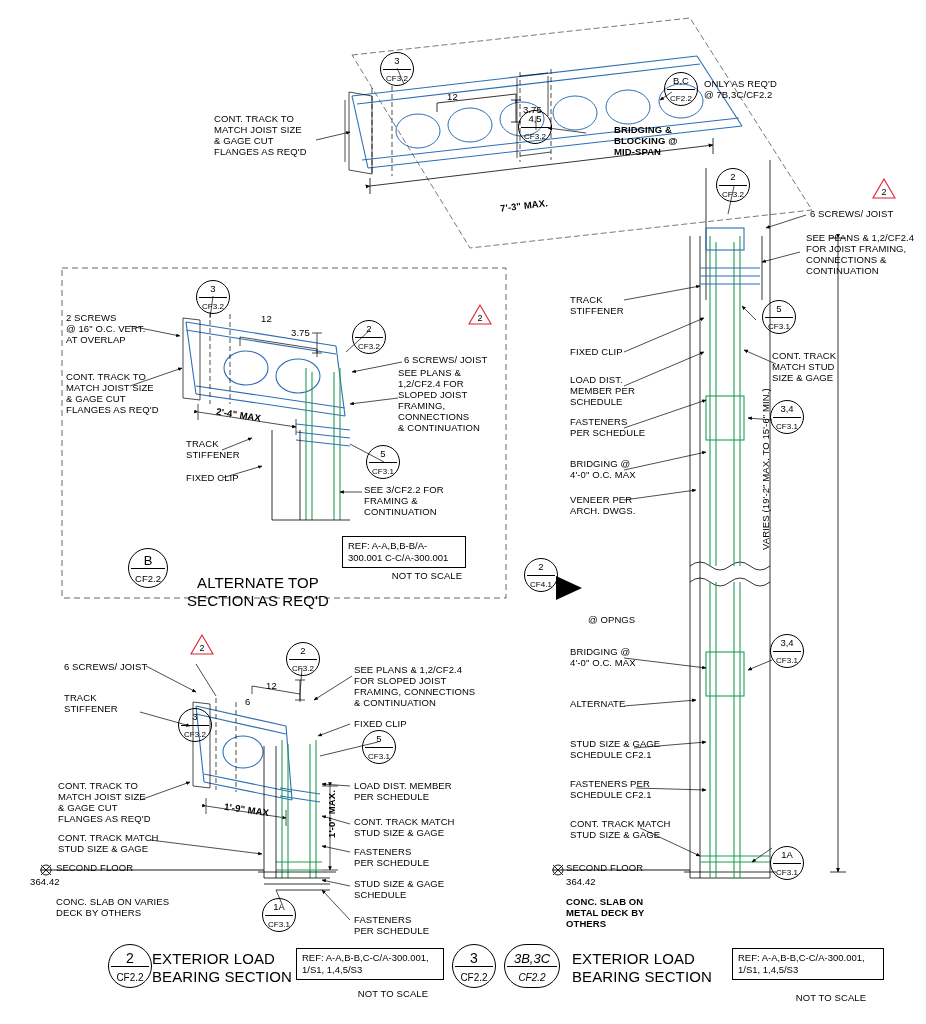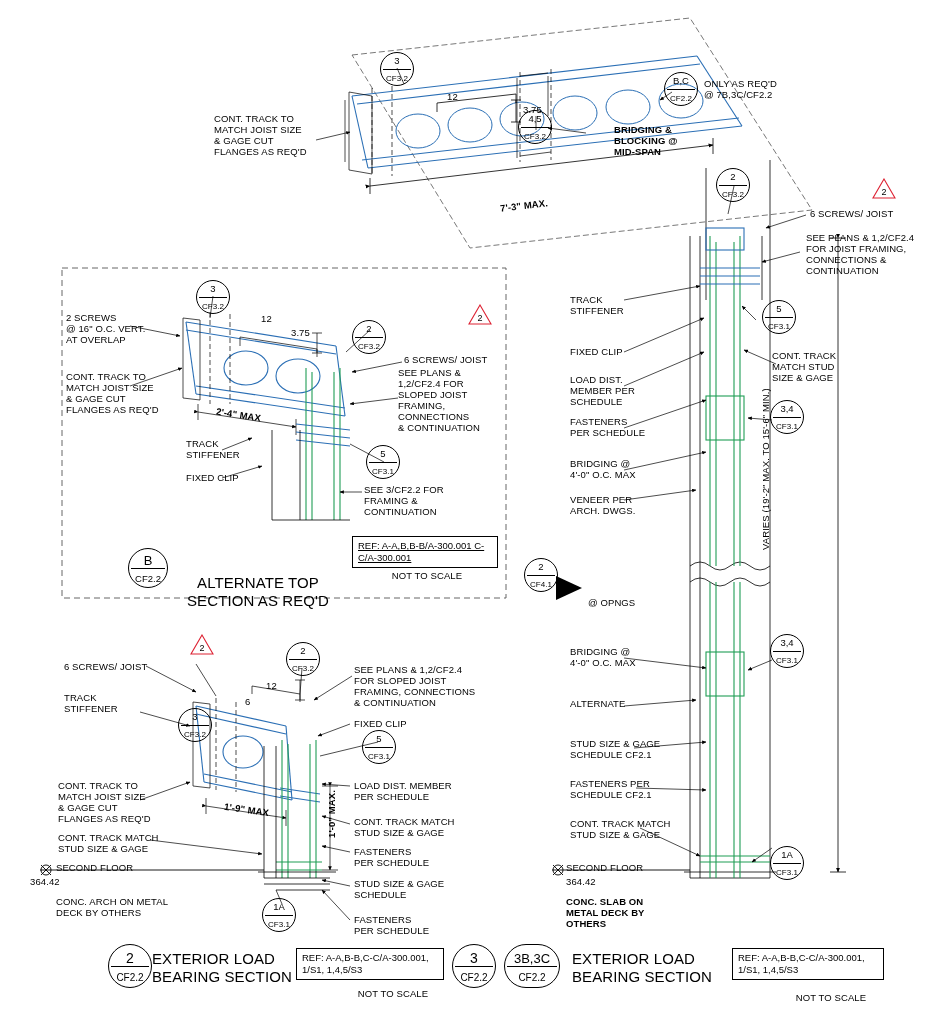--- a/index.html
+++ b/index.html
@@ -396,21 +396,21 @@
       </svg>
   </div>
 
   <div class="lbl big c" style="left:148px;top:528px;width:220px;margin-top:46px;">ALTERNATE TOP
 SECTION AS REQ'D</div>
   <div class="bubble" style="left:128px;top:548px;width:40px;height:40px;">
     <div class="t" style="top:4px;font-size:13px;">B</div>
     <div class="div" style="top:19px;"></div>
     <div class="b" style="bottom:3px;font-size:9.5px;">CF2.2</div>
   </div>
-  <div class="refbox" style="left:352px;top:536px;width:146px;text-decoration:underline;">REF:  A-A,B,B-B/A-300.001
+  <div class="refbox" style="left:342px;top:536px;width:124px;">REF:  A-A,B,B-B/A-300.001
          C-C/A-300.001</div>
   <div class="lbl c" style="left:372px;top:570px;width:110px;">NOT TO SCALE</div>
 
   <div class="lbl" style="left:570px;top:294px;">TRACK
 STIFFENER</div>
   <div class="lbl" style="left:570px;top:346px;">FIXED CLIP</div>
   <div class="lbl" style="left:570px;top:374px;">LOAD DIST.
 MEMBER PER
 SCHEDULE</div>
   <div class="lbl" style="left:570px;top:416px;">FASTENERS
@@ -458,21 +458,21 @@
     <div class="t">1A</div>
     <div class="div"></div>
     <div class="b">CF3.1</div>
   </div>
 
   <div class="bubble" style="left:524px;top:558px;">
     <div class="t">2</div>
     <div class="div"></div>
     <div class="b">CF4.1</div>
   </div>
-  <div class="lbl" style="left:588px;top:597px;">@ OPNGS</div>
+  <div class="lbl" style="left:588px;top:614px;">@ OPNGS</div>
 
   <div class="lbl" style="left:64px;top:661px;">6 SCREWS/ JOIST</div>
   <div class="lbl" style="left:64px;top:692px;">TRACK
 STIFFENER</div>
   <div class="lbl" style="left:354px;top:664px;">SEE PLANS &amp; 1,2/CF2.4
 FOR SLOPED JOIST
 FRAMING, CONNECTIONS
 &amp; CONTINUATION</div>
   <div class="lbl" style="left:354px;top:718px;">FIXED CLIP</div>
   <div class="lbl" style="left:354px;top:780px;">LOAD DIST. MEMBER
@@ -486,21 +486,21 @@
   <div class="lbl" style="left:354px;top:914px;">FASTENERS
 PER SCHEDULE</div>
   <div class="lbl" style="left:58px;top:780px;">CONT. TRACK TO
 MATCH JOIST SIZE
 &amp; GAGE CUT
 FLANGES AS REQ'D</div>
   <div class="lbl" style="left:58px;top:832px;">CONT. TRACK MATCH
 STUD SIZE &amp; GAGE</div>
   <div class="lbl" style="left:56px;top:862px;">SECOND FLOOR</div>
   <div class="lbl" style="left:30px;top:876px;">364.42</div>
-  <div class="lbl" style="left:56px;top:896px;">CONC. ARCH ON METAL
+  <div class="lbl" style="left:56px;top:896px;">CONC. SLAB ON VARIES
 DECK BY OTHERS</div>
   <div class="lbl num" style="left:266px;top:680px;">12</div>
   <div class="lbl num" style="left:245px;top:696px;">6</div>
   <div class="lbl num" style="left:224px;top:804px;transform:rotate(8deg);font-weight:bold;">1'-9" MAX</div>
   <div class="lbl num" style="left:326px;top:838px;transform:rotate(-90deg);transform-origin:left top;font-weight:bold;">1'-0" MAX.</div>
 
   <div class="bubble" style="left:286px;top:642px;">
     <div class="t">2</div>
     <div class="div"></div>
     <div class="b">CF3.2</div>
@@ -537,21 +537,21 @@
 BEARING SECTION</div>
   <div class="refbox" style="left:296px;top:948px;width:148px;">REF:  A-A,B-B,C-C/A-300.001,
           1/S1, 1,4,5/S3</div>
   <div class="lbl c" style="left:338px;top:988px;width:110px;">NOT TO SCALE</div>
 
   <div class="bubble" style="left:452px;top:944px;width:44px;height:44px;">
     <div class="t" style="top:5px;font-size:14px;">3</div>
     <div class="div" style="top:21px;"></div>
     <div class="b" style="bottom:4px;font-size:10px;">CF2.2</div>
   </div>
-  <div class="bubble" style="left:504px;top:944px;width:56px;height:44px;border-radius:22px/22px;">
+  <div class="bubble" style="left:504px;top:944px;width:56px;height:44px;border-radius:22px/22px;font-style:italic;">
     <div class="t" style="top:6px;font-size:13px;">3B,3C</div>
     <div class="div" style="top:21px;"></div>
     <div class="b" style="bottom:4px;font-size:10px;">CF2.2</div>
   </div>
   <div class="lbl big" style="left:572px;top:950px;">EXTERIOR LOAD
 BEARING SECTION</div>
   <div class="refbox" style="left:732px;top:948px;width:152px;">REF:  A-A,B-B,C-C/A-300.001,
           1/S1, 1,4,5/S3</div>
   <div class="lbl c" style="left:776px;top:992px;width:110px;">NOT TO SCALE</div>
 

